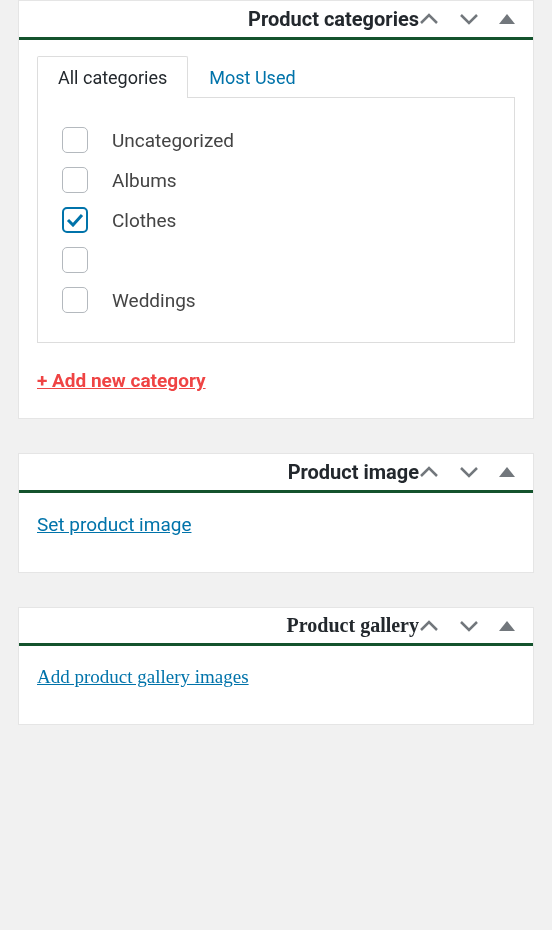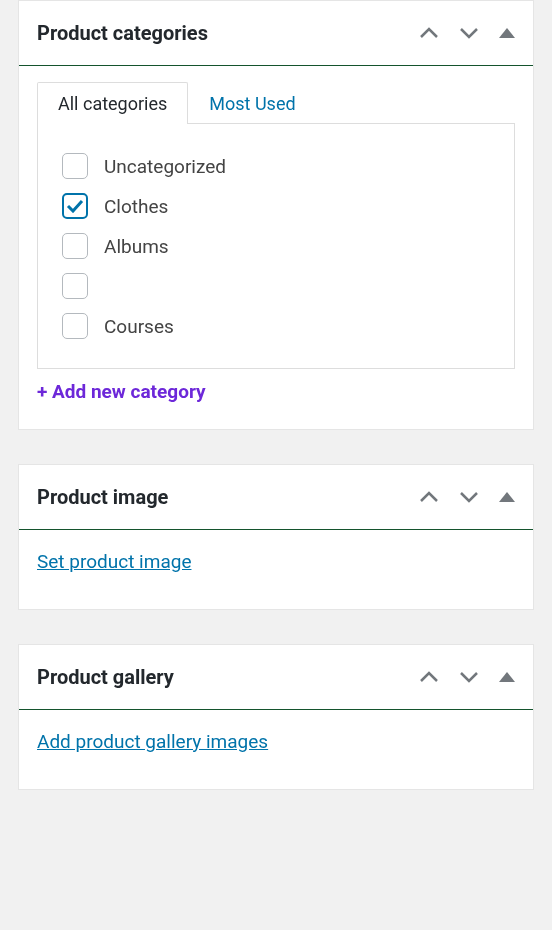--- a/index.html
+++ b/index.html
@@ -11,23 +11,23 @@
     }
     .panel {
       background: #fff;
       border: 1px solid #e5e5e5;
       margin: 0 18px 34px 18px;
     }
     .panel:first-of-type { margin-top: 0; }
     .panel-header {
       display: flex;
       align-items: center;
-      justify-content: space-between;
-      padding: 20px 18px;
-      border-bottom: 1px solid #14532d;
+      justify-content: flex-end;
+      padding: 6px 18px;
+      border-bottom: 3px solid #14532d;
       cursor: pointer;
     }
     .panel-title {
       font-size: 20px;
       font-weight: 700;
       color: #23282d;
     }
     .panel-controls {
       display: flex;
       align-items: center;
@@ -61,21 +61,21 @@
       z-index: 0;
     }
     .category-box {
       border: 1px solid #ddd;
       padding: 22px 24px;
       background: #fff;
     }
     .cat-item {
       display: flex;
       align-items: center;
-      gap: 16px;
+      gap: 24px;
       padding: 7px 0;
     }
     .checkbox {
       width: 26px;
       height: 26px;
       border: 1.5px solid #b4b9be;
       border-radius: 5px;
       background: #fff;
       display: flex;
       align-items: center;
@@ -87,24 +87,25 @@
       border: 2.5px solid #0073aa;
     }
     .checkbox.checked svg { display: block; }
     .checkbox svg { display: none; }
     .cat-label {
       font-size: 19px;
       color: #444;
     }
     .add-link {
       display: inline-block;
-      margin-top: 11px;
+      margin-top: 26px;
       font-size: 19px;
       font-weight: 700;
-      color: #6d28d9;
+      color: #ef4444;
+      text-decoration: underline;
       cursor: pointer;
     }
     .plain-link {
       font-size: 19px;
       font-weight: 400;
       color: #0073aa;
       text-decoration: underline;
       cursor: pointer;
     }
     .panel-body.simple { padding: 20px 18px 36px 18px; }
@@ -141,46 +142,46 @@
     <div class="category-box">
 
       <div class="cat-item">
         <div class="checkbox">
           
         </div>
         <span class="cat-label">Uncategorized</span>
       </div>
 
       <div class="cat-item">
+        <div class="checkbox">
+          
+        </div>
+        <span class="cat-label">Albums</span>
+      </div>
+
+      <div class="cat-item">
         <div class="checkbox checked">
           <svg width="18" height="14" viewBox="0 0 18 14">
               <polyline points="2,7 7,12 16,2" fill="none" stroke="#0073aa" stroke-width="3"></polyline>
             </svg>
         </div>
         <span class="cat-label">Clothes</span>
       </div>
 
       <div class="cat-item">
         <div class="checkbox">
           
         </div>
-        <span class="cat-label">Albums</span>
-      </div>
-
-      <div class="cat-item">
-        <div class="checkbox">
-          
-        </div>
-      </div>
-
-      <div class="cat-item">
-        <div class="checkbox">
-          
-        </div>
-        <span class="cat-label">Courses</span>
+      </div>
+
+      <div class="cat-item">
+        <div class="checkbox">
+          
+        </div>
+        <span class="cat-label">Weddings</span>
       </div>
 
     </div>
     <a class="add-link">+ Add new category</a>
   </div>
 </div>
 
 <div class="panel">
   <div class="panel-header">
     <span class="panel-title">Product image</span>
@@ -200,21 +201,21 @@
             <polygon points="0,10 8,0 16,10" class="collapse-tri"></polygon>
           </svg>
       </span>
     </div>
   </div>
   <div class="panel-body simple">
     <a class="plain-link">Set product image</a>
   </div>
 </div>
 
-<div class="panel" style="margin-bottom:18px;">
+<div class="panel" style="margin-bottom:18px;font-family:Liberation Serif, serif;">
   <div class="panel-header">
     <span class="panel-title">Product gallery</span>
     <div class="panel-controls">
       <span>
         <svg width="20" height="12" viewBox="0 0 20 12">
             <polyline points="2,10 10,2 18,10" fill="none" stroke-width="2.5" class="chevron-up"></polyline>
           </svg>
       </span>
       <span>
         <svg width="20" height="12" viewBox="0 0 20 12">

